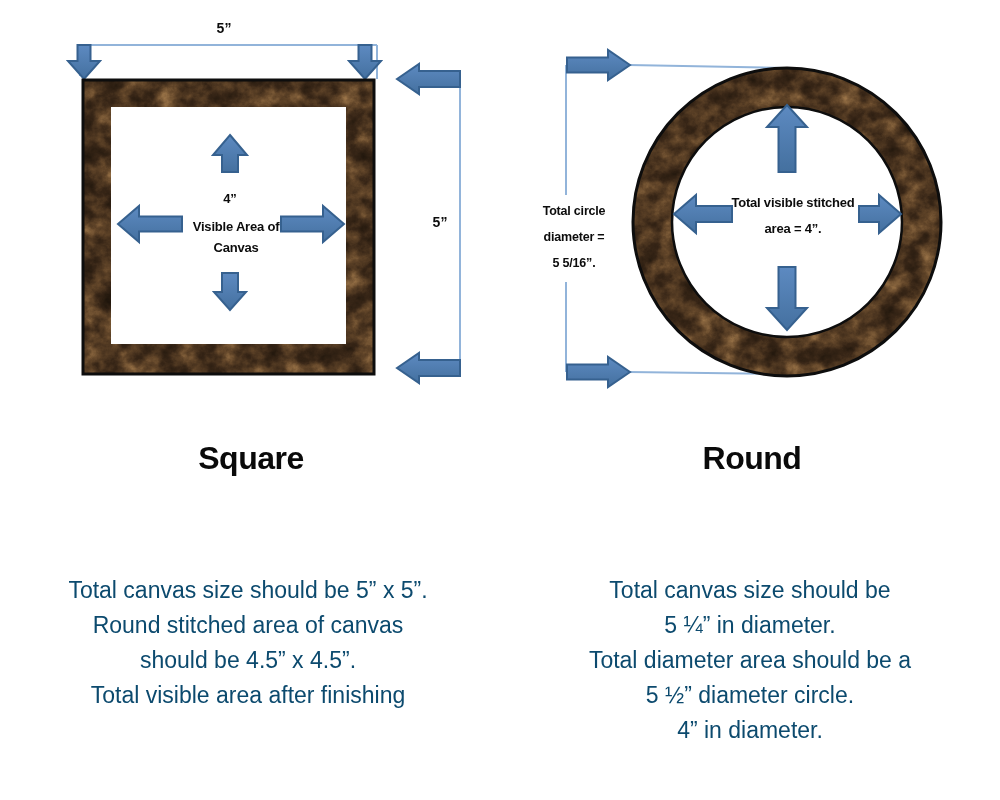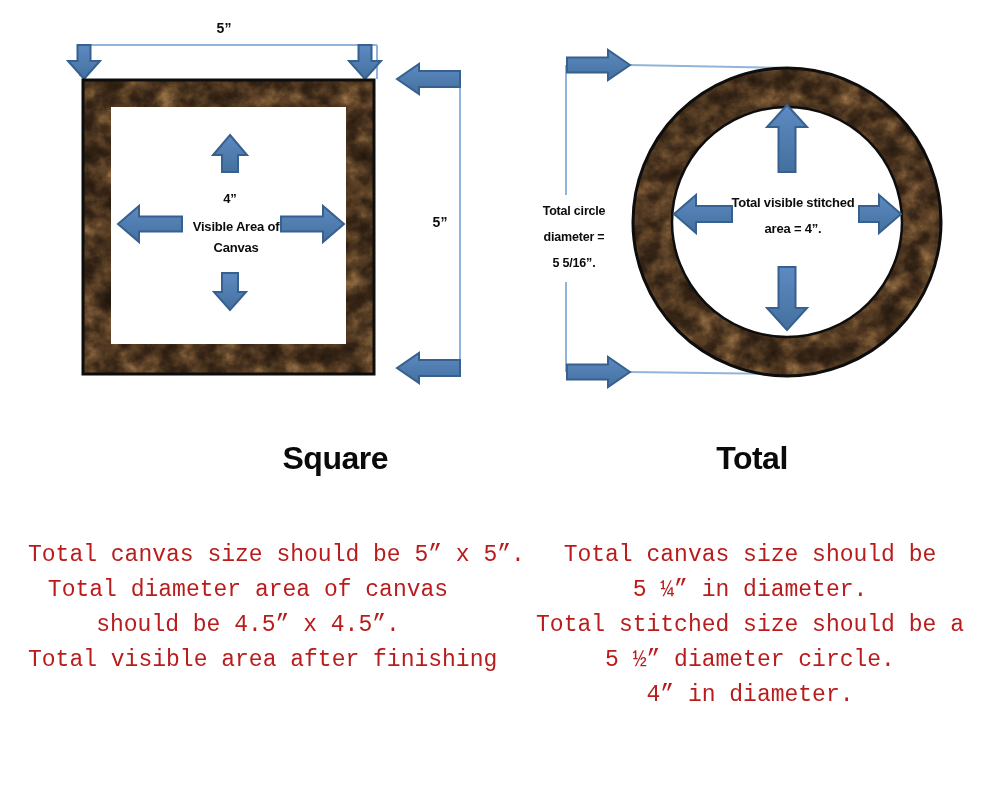--- a/index.html
+++ b/index.html
@@ -7,24 +7,24 @@
         font-family:"Liberation Sans","DejaVu Sans",sans-serif;color:#111;}
   .diagram-svg{position:absolute;top:0;}
   #left-svg{left:0;}
   #right-svg{left:500px;}
   .dlabel{font-family:"Liberation Sans","DejaVu Sans",sans-serif;font-weight:bold;fill:#0c0c0c;}
   .dlabel-lg{font-size:14px;}
   .dlabel-md{font-size:13px;letter-spacing:-0.2px;}
   .dlabel-sm{font-size:12.5px;letter-spacing:-0.2px;}
   .heading{position:absolute;top:440px;width:250px;text-align:center;
            font-size:32px;font-weight:bold;letter-spacing:-0.5px;color:#0a0a0a;line-height:36px;}
-  #heading-square{left:138px;text-align:right;}
+  #heading-square{left:126px;}
   #heading-round{left:627px;}
-  .notes{position:absolute;top:538px;width:440px;text-align:center;
-         font-size:23px;line-height:35px;color:#b91c1c;font-family:Liberation Mono, monospace;}
+  .notes{position:absolute;top:573px;width:440px;text-align:center;
+         font-size:23px;line-height:35px;color:#0c4a6e;}
   #notes-square{left:28px;}
   #notes-round{left:530px;text-align:center;}
   .nline{white-space:nowrap;}
 </style>
 </head>
 <body>
 
 <div class="page">
 
   <svg id="left-svg" class="diagram-svg" width="500" height="420" viewBox="0 0 500 420">
@@ -92,29 +92,29 @@
 
     <polygon points="287,105 307,127 295.5,127 295.5,172 278.5,172 278.5,127 267,127" fill="url(#arrowGrad)" stroke-width="2" stroke="#36618f"></polygon>
     <polygon points="174,214 196,195 196,206 232,206 232,222 196,222 196,233" fill="url(#arrowGrad)" stroke-width="2" stroke="#36618f"></polygon>
     <polygon points="401,214 379,195 379,206 359,206 359,222 379,222 379,233" fill="url(#arrowGrad)" stroke-width="2" stroke="#36618f"></polygon>
     <polygon points="278.5,267 295.5,267 295.5,308 307,308 287,330 267,308 278.5,308" fill="url(#arrowGrad)" stroke-width="2" stroke="#36618f"></polygon>
     <text x="293" y="207" text-anchor="middle" class="dlabel dlabel-md">Total visible stitched</text>
     <text x="293" y="233" text-anchor="middle" class="dlabel dlabel-md">area = 4”.</text>
   </svg>
 
   <div id="heading-square" class="heading">Square</div>
-  <div id="heading-round" class="heading">Total</div>
+  <div id="heading-round" class="heading">Round</div>
 
   <div id="notes-square" class="notes">
     <div class="nline">Total canvas size should be 5” x 5”.</div>
-    <div class="nline">Total diameter area of canvas</div>
+    <div class="nline">Round stitched area of canvas</div>
     <div class="nline">should be 4.5” x 4.5”.</div>
     <div class="nline">Total visible area after finishing</div>
   </div>
   <div id="notes-round" class="notes">
     <div class="nline">Total canvas size should be</div>
     <div class="nline">5 ¼” in diameter.</div>
-    <div class="nline">Total stitched size should be a</div>
+    <div class="nline">Total diameter area should be a</div>
     <div class="nline">5 ½” diameter circle.</div>
     <div class="nline">4” in diameter.</div>
   </div>
 
 </div>
 
 </body></html>

